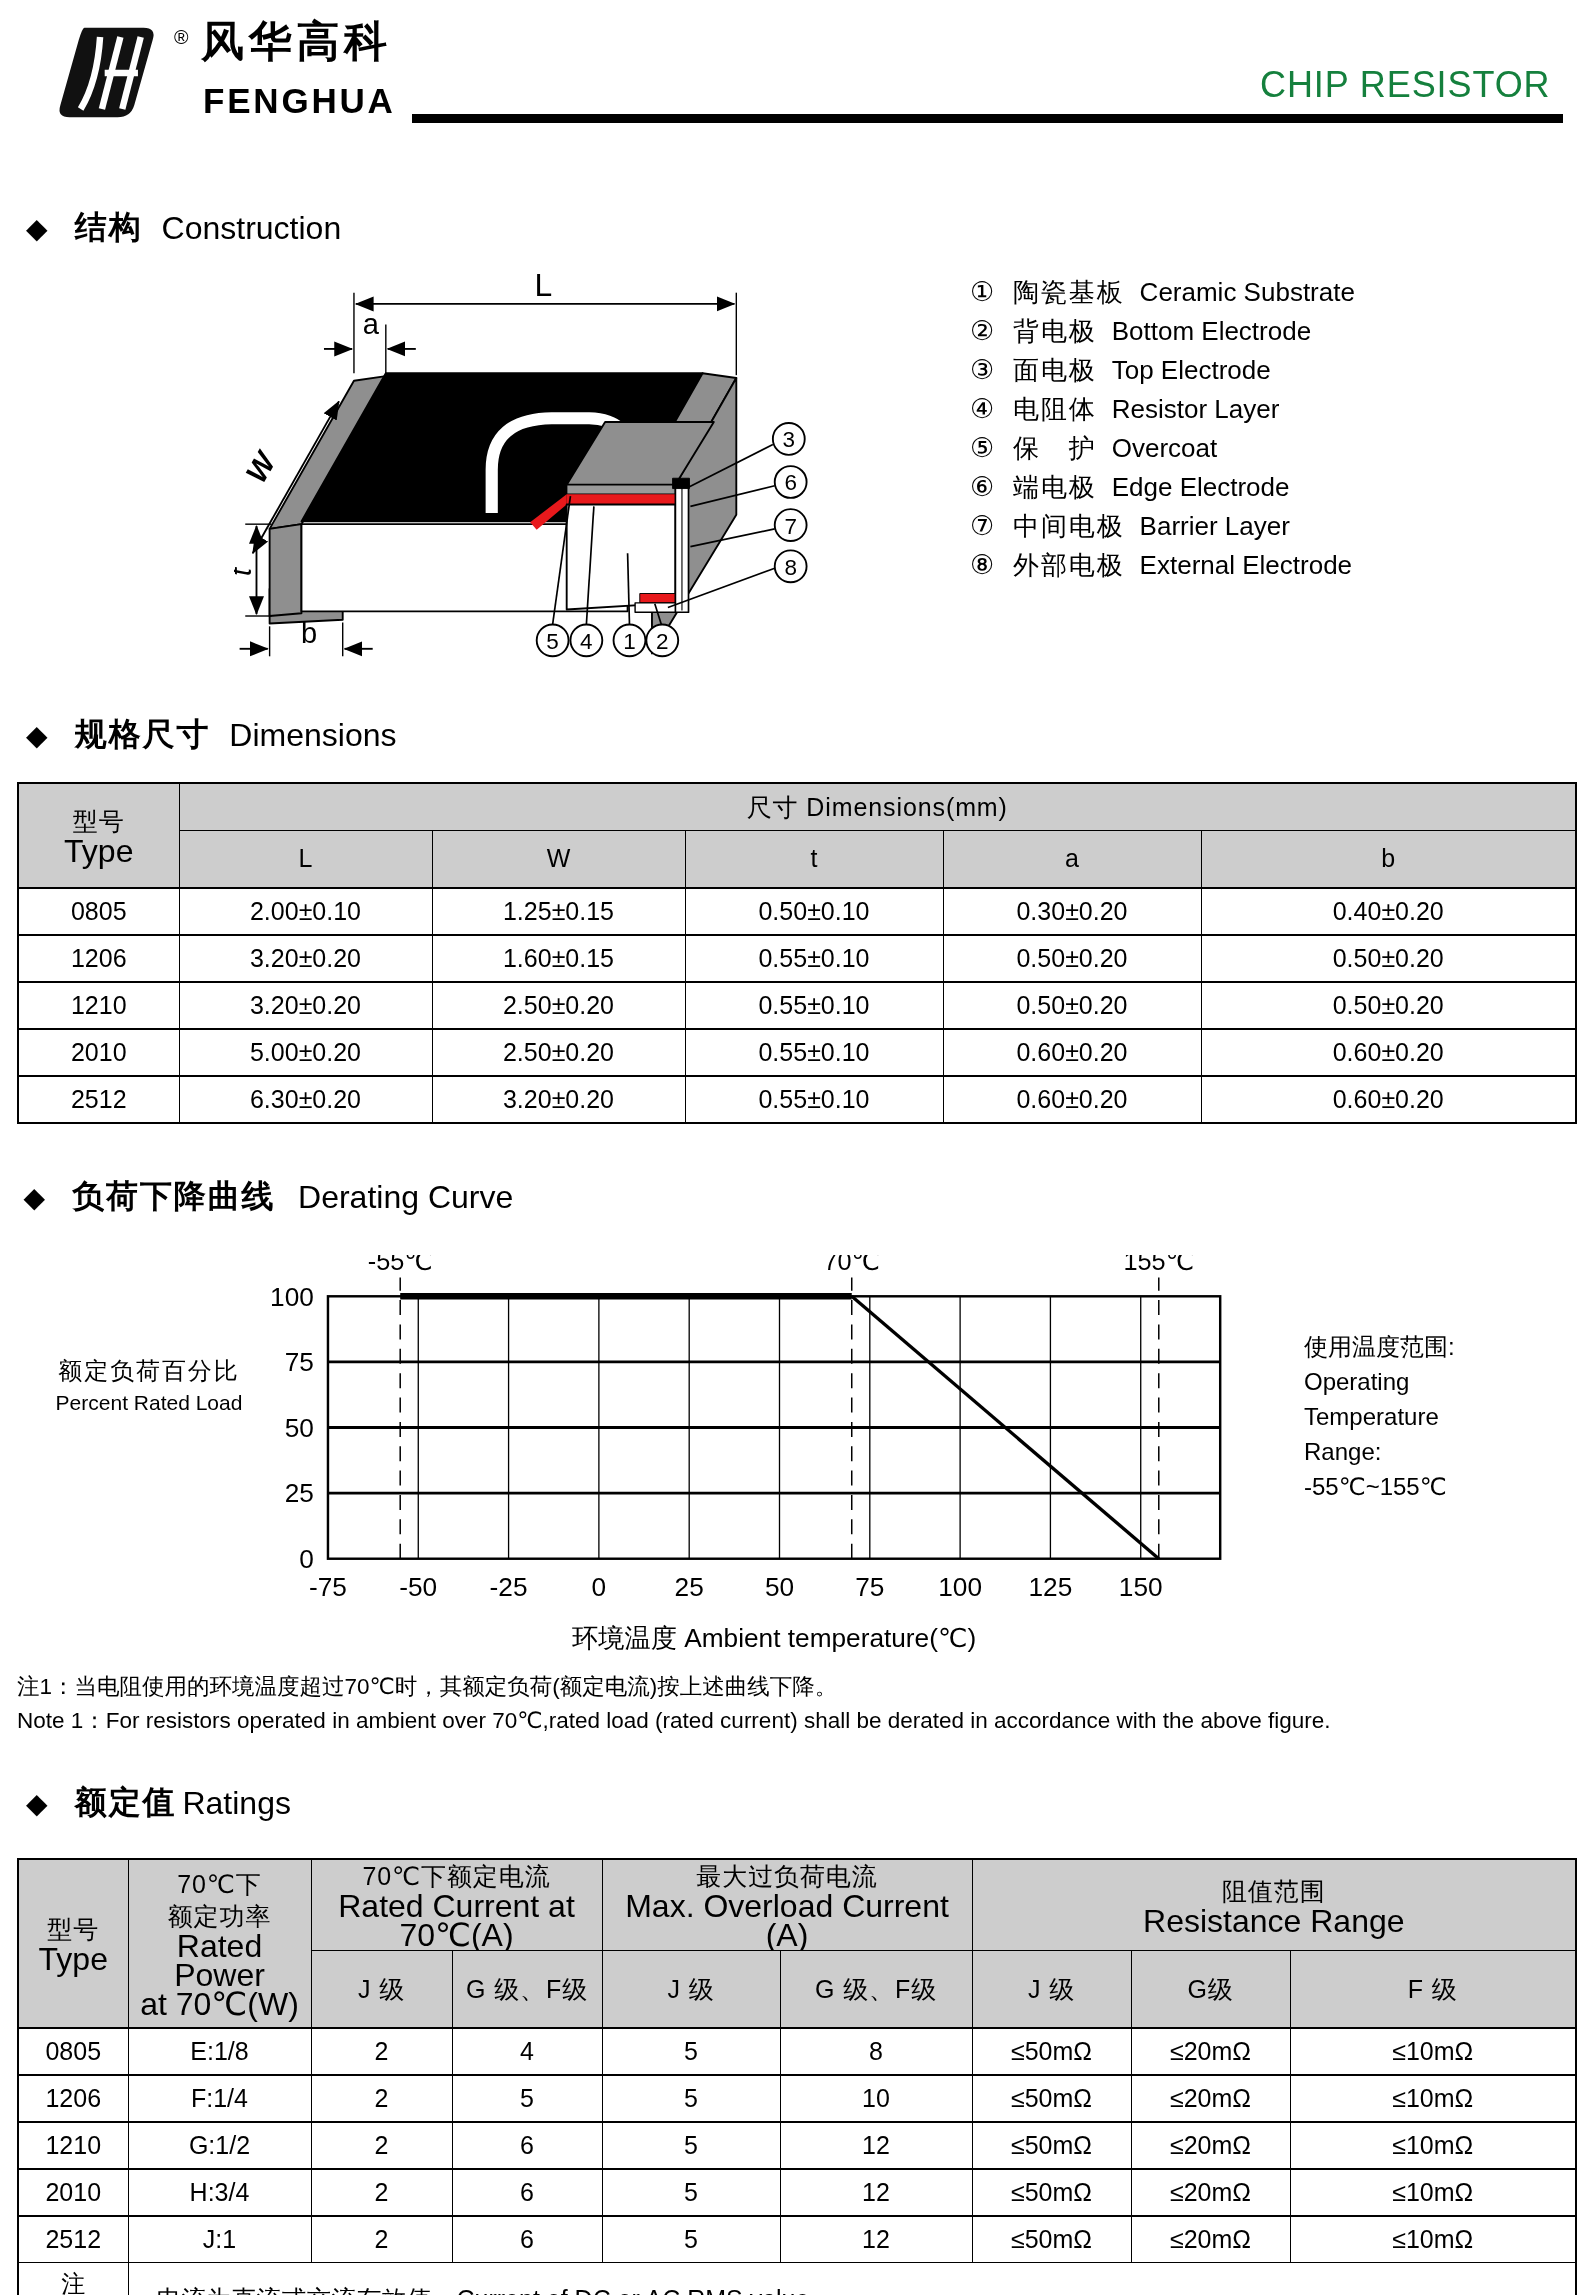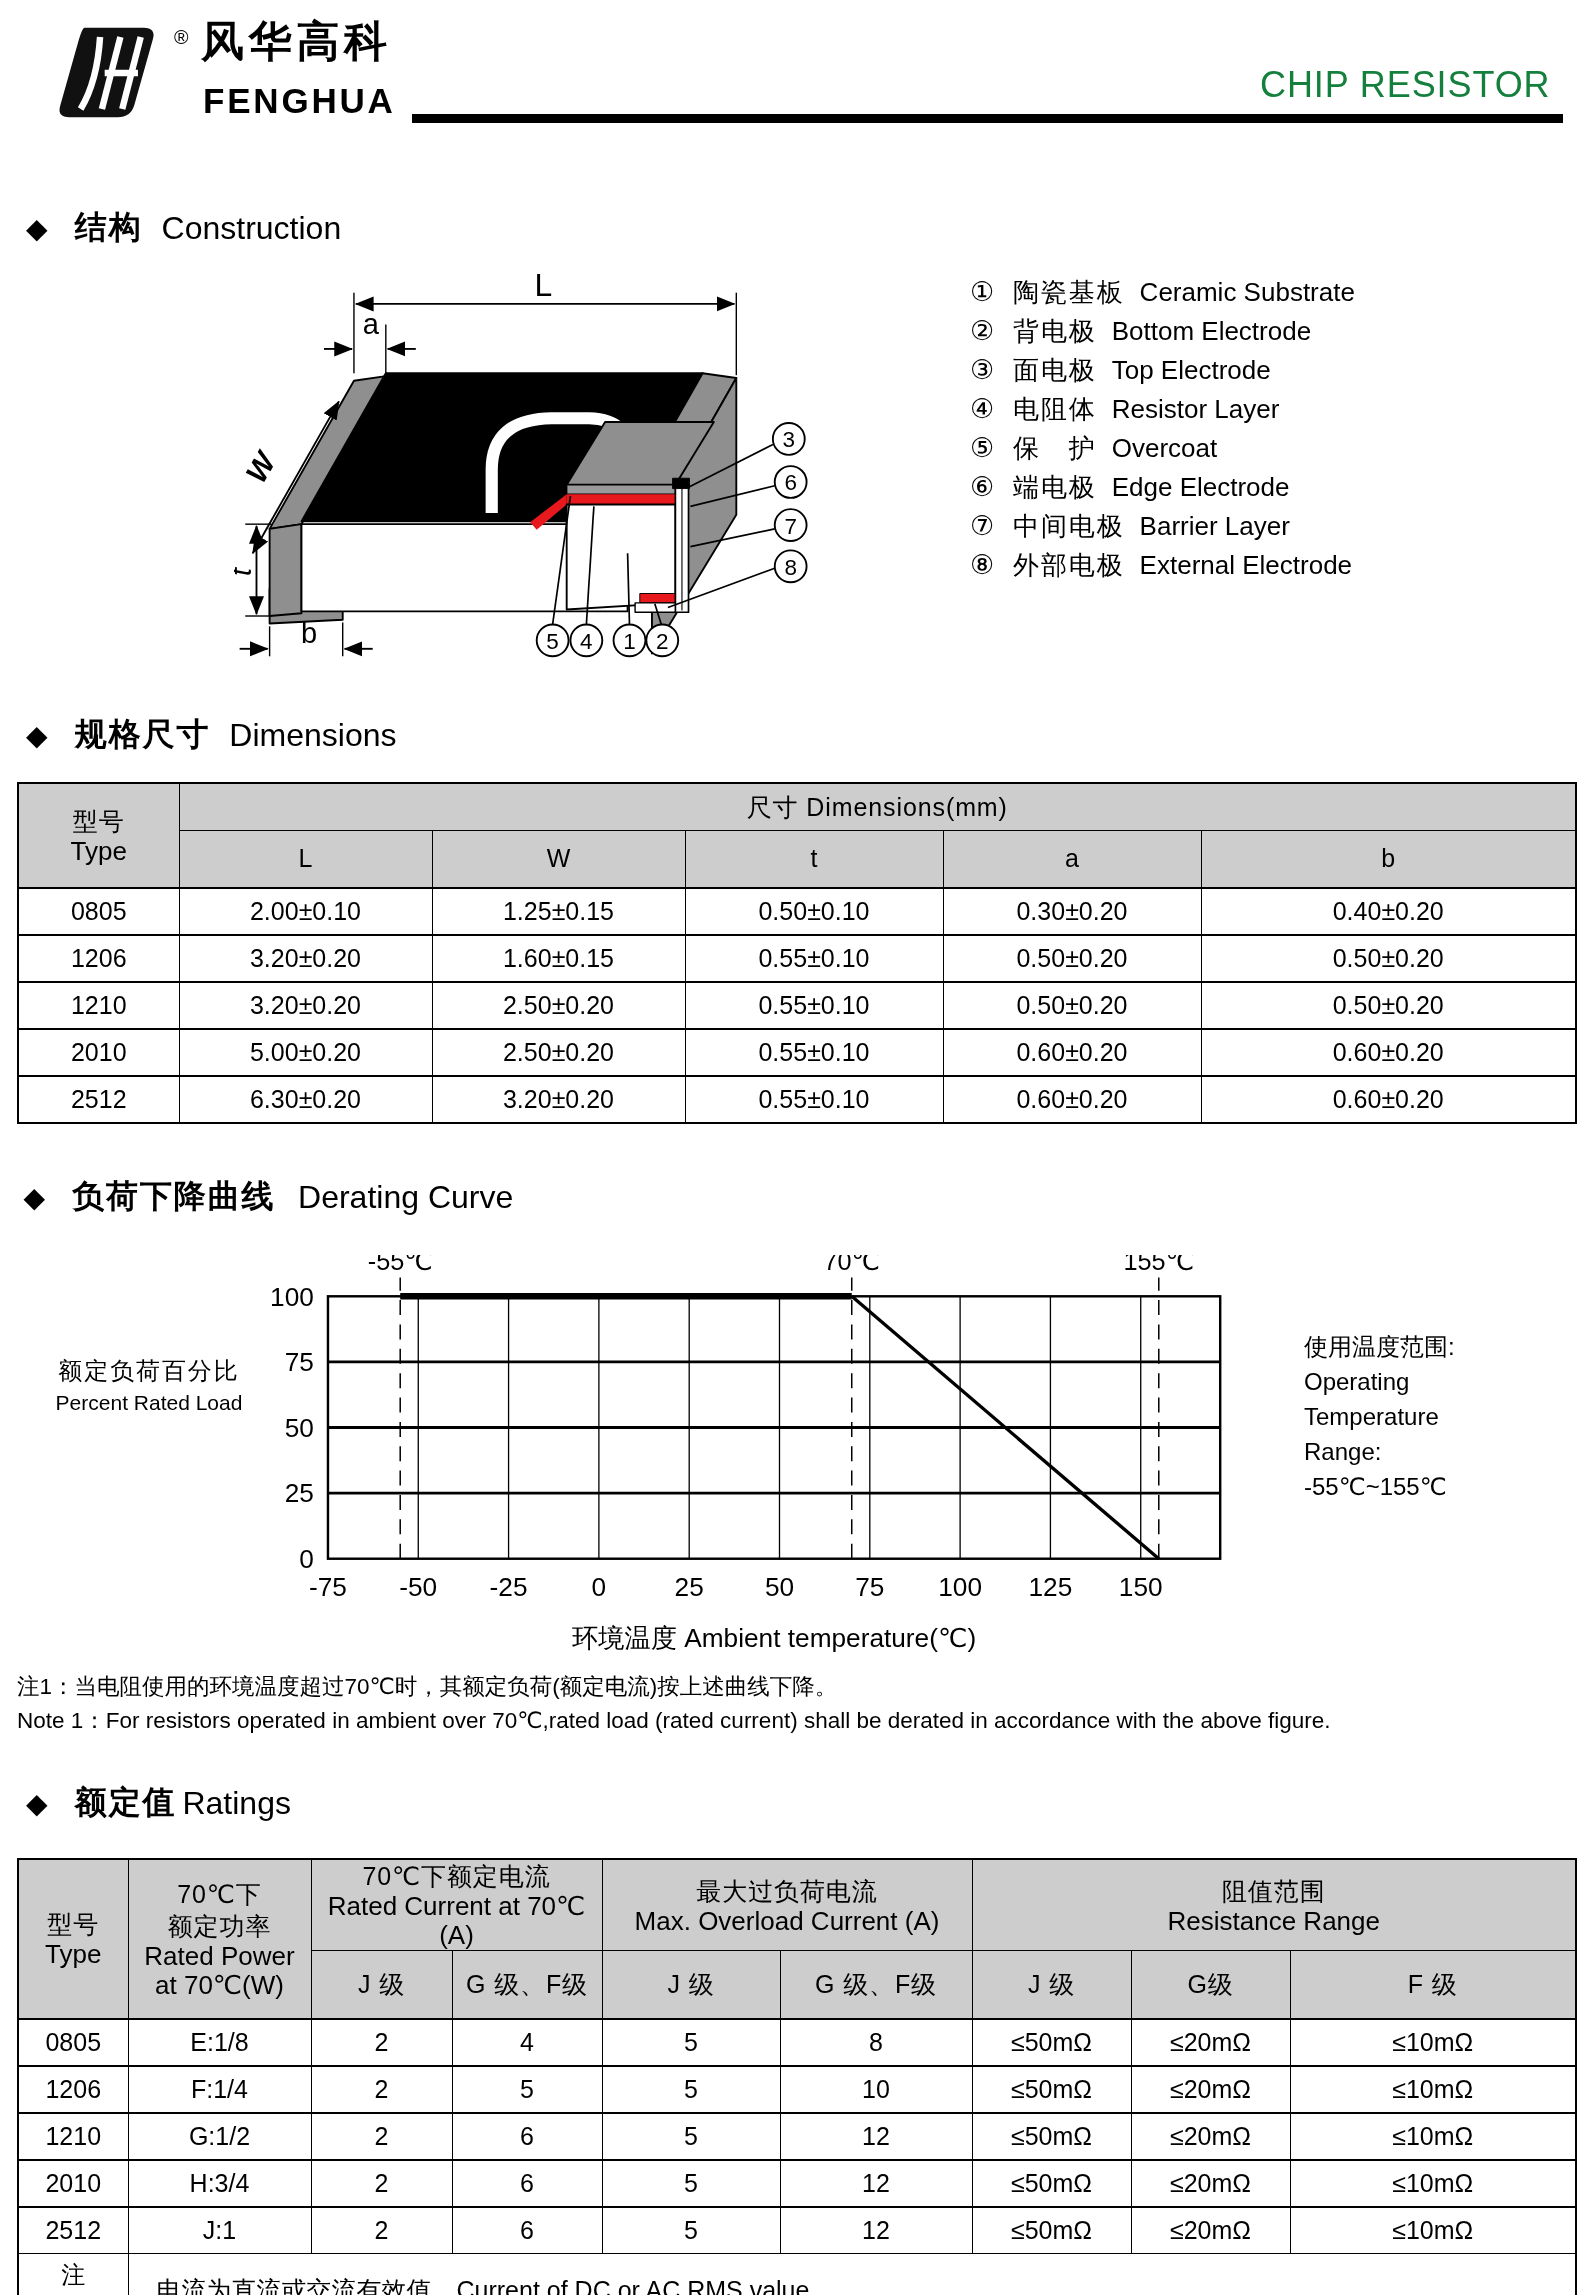--- a/index.html
+++ b/index.html
@@ -22,21 +22,21 @@
   .lg-item{display:flex;align-items:baseline;height:39px;font-size:26px;}
   .lg-num{width:43px;font-size:27px;}
   .lg-cn{letter-spacing:1.9px;margin-right:15px;}
   .lg-en{letter-spacing:0;}
   
   table.dt{border-collapse:collapse;table-layout:fixed;border:2.8px solid #000;}
   table.dt th,table.dt td{border:1.9px solid #000;text-align:center;vertical-align:middle;
       font-weight:400;padding:0;overflow:hidden;}
   table.dt th{background:#cdcdcd;}
   .th-cn{font-size:25px;letter-spacing:0.9px;line-height:32px;}
-  .th-en{font-size:26px;line-height:29px;}
+  .th-en{font-size:32px;line-height:29px;}
   .cell{font-size:25px;}
   tr.datarow td{height:45px;border-top:2.8px solid #000;}
   .note-label{font-size:24px;line-height:30px;}
   .note-text{font-size:25px;text-align:left !important;padding-left:28px !important;}
   
   .ylab{width:272px;text-align:center;}
   .ylab .l1{font-size:24px;letter-spacing:1.9px;line-height:33px;}
   .ylab .l2{font-size:21px;line-height:31px;}
   .side-note div{font-size:24px;line-height:35px;}
   .fig-note{font-size:22.5px;}
@@ -358,21 +358,21 @@
       </th>
       <th colspan="2">
         <div class="th-cn">最大过负荷电流</div>
         <div class="th-en">Max. Overload Current (A)</div>
       </th>
       <th colspan="3">
         <div class="th-cn">阻值范围</div>
         <div class="th-en">Resistance Range</div>
       </th>
     </tr>
-    <tr style="height:68px">
+    <tr style="height:77px">
       <th class="th-cn">J 级</th>
       <th class="th-cn">G 级、F级</th>
       <th class="th-cn">J 级</th>
       <th class="th-cn">G 级、F级</th>
       <th class="th-cn">J 级</th>
       <th class="th-cn">G级</th>
       <th class="th-cn">F 级</th>
     </tr>
     <tr class="datarow" style="height:43px">
       <td class="cell">0805</td>

